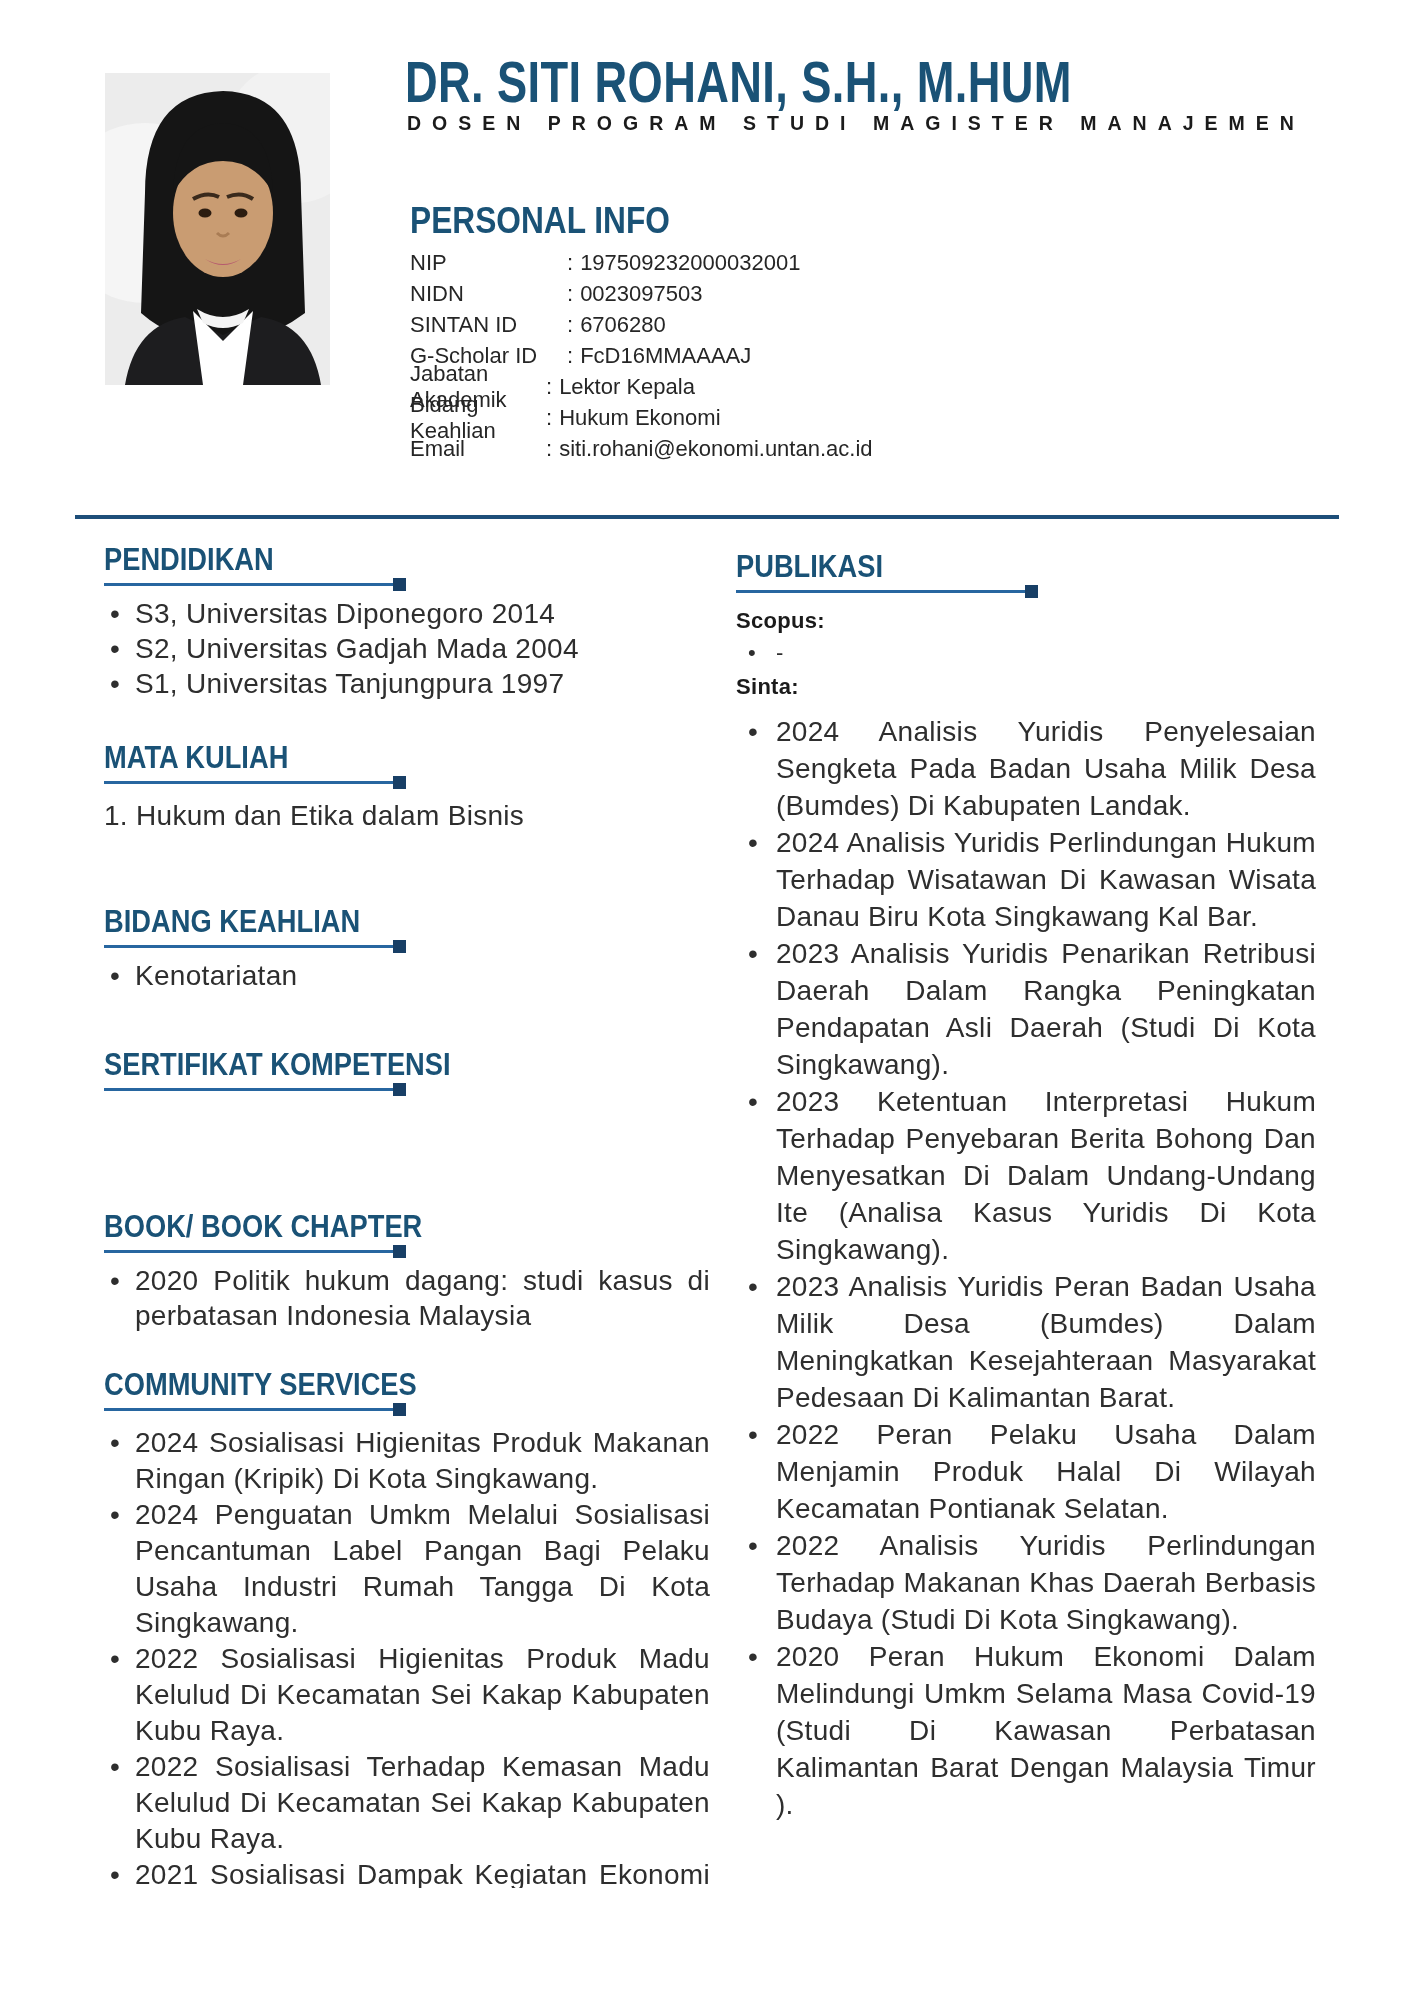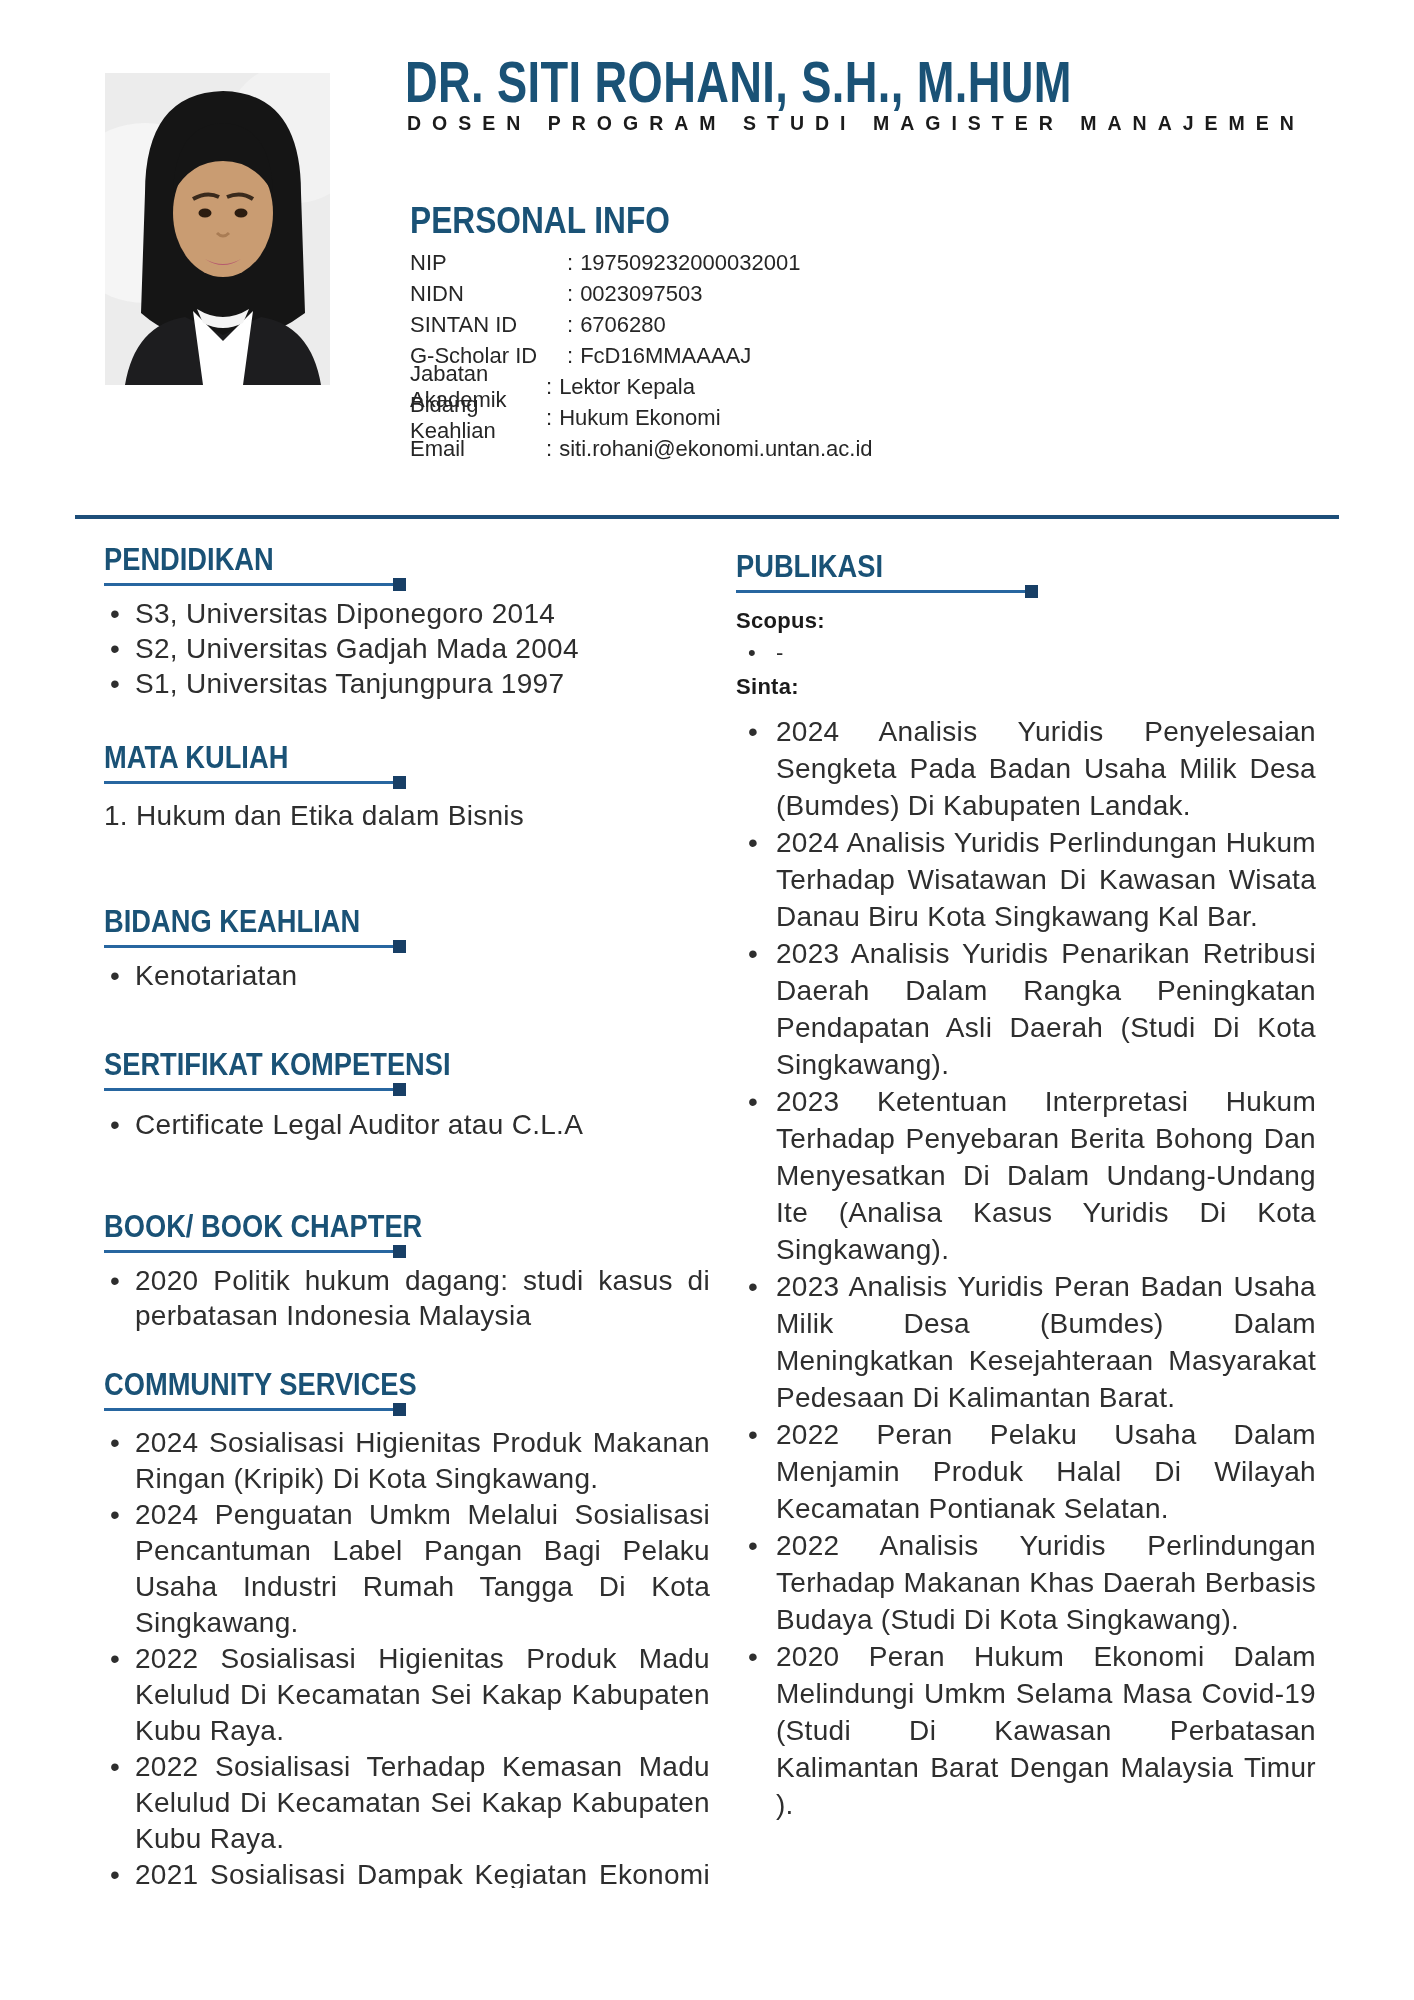--- a/index.html
+++ b/index.html
@@ -157,23 +157,20 @@
     <ul>
       <li class="dot">Kenotariatan</li>
     </ul>
   </section>
 
   <section class="sec left-col" style="top:1046px">
     <h3>SERTIFIKAT KOMPETENSI</h3>
     <div class="rule">
         <span class="sq"></span>
       </div>
-    <ul style="margin-top:16px">
-      <li class="dot">Certificate Legal Auditor atau C.L.A</li>
-    </ul>
   </section>
 
   <section class="sec left-col" style="top:1208px">
     <h3>BOOK/ BOOK CHAPTER</h3>
     <div class="rule">
         <span class="sq"></span>
       </div>
     <ul class="just">
       <li class="dot">2020 Politik hukum dagang: studi kasus di perbatasan Indonesia Malaysia</li>
     </ul>

